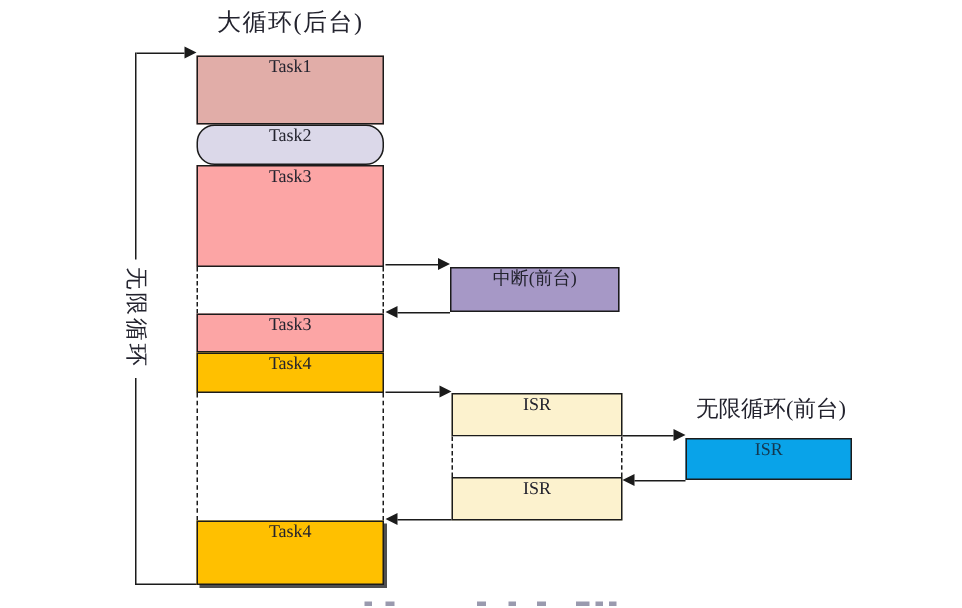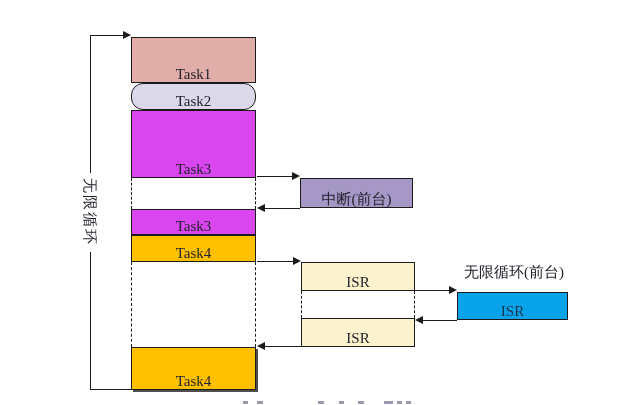--- a/index.html
+++ b/index.html
@@ -2,26 +2,26 @@
 <html><head>
 <meta charset="utf-8">
 <style>
   html,body{margin:0;padding:0;background:#ffffff;}
   .canvas{
     position:relative;width:641px;height:405px;background:#ffffff;overflow:hidden;
     font-family:"Liberation Serif","DejaVu Serif",serif;color:#23232e;
   }
   .block{
     position:absolute;box-sizing:border-box;border:1px solid #1b1b1b;
-    display:flex;align-items:flex-end;justify-content:center;
-    font-size:15px;line-height:1;
+    display:flex;align-items:flex-start;justify-content:center;
+    font-size:12px;line-height:1;
   }
   .task1{background:#E1ADA8;}
   .task2{background:#DBD8E9;border-radius:12px;}
-  .task3{background:#d946ef;}
+  .task3{background:#fca5a5;}
   .task4{background:#FFC000;}
   .task4-shadow{box-shadow:2px 2px 0 #4f4f4f;}
   .interrupt{background:#A698C6;}
   .isr{background:#FCF2CE;}
   .isr-nested{background:#09A3E9;color:#14374f;}
   .gap{
     position:absolute;box-sizing:border-box;background:#ffffff;
     border-left:1px dashed #1b1b1b;border-right:1px dashed #1b1b1b;
   }
   .hline{position:absolute;height:0;border-top:1px solid #1b1b1b;}
@@ -39,20 +39,21 @@
     transform:rotate(90deg);transform-origin:center;
     font-size:15px;text-align:center;letter-spacing:2px;line-height:20px;
   }
   .cap-mark{position:absolute;height:3px;background:#9a9aae;}
 </style>
 </head>
 <body>
 
 <div class="canvas">
 
+  <div class="label" style="left:131px;top:5px;width:125px;">大循环(后台)</div>
 
   <div class="vline" style="left:90px;top:35px;height:138px;"></div>
   <div class="rotated">无限循环</div>
   <div class="vline" style="left:90px;top:252px;height:138px;"></div>
   <div class="hline" style="left:91px;top:35px;width:32px;"></div>
   <div class="arrow-r" style="left:123px;top:31px;"></div>
   <div class="hline" style="left:90px;top:389px;width:42px;"></div>
 
   <div class="block task1" style="left:131px;top:37px;width:125px;height:46px;">
     <span>Task1</span>

